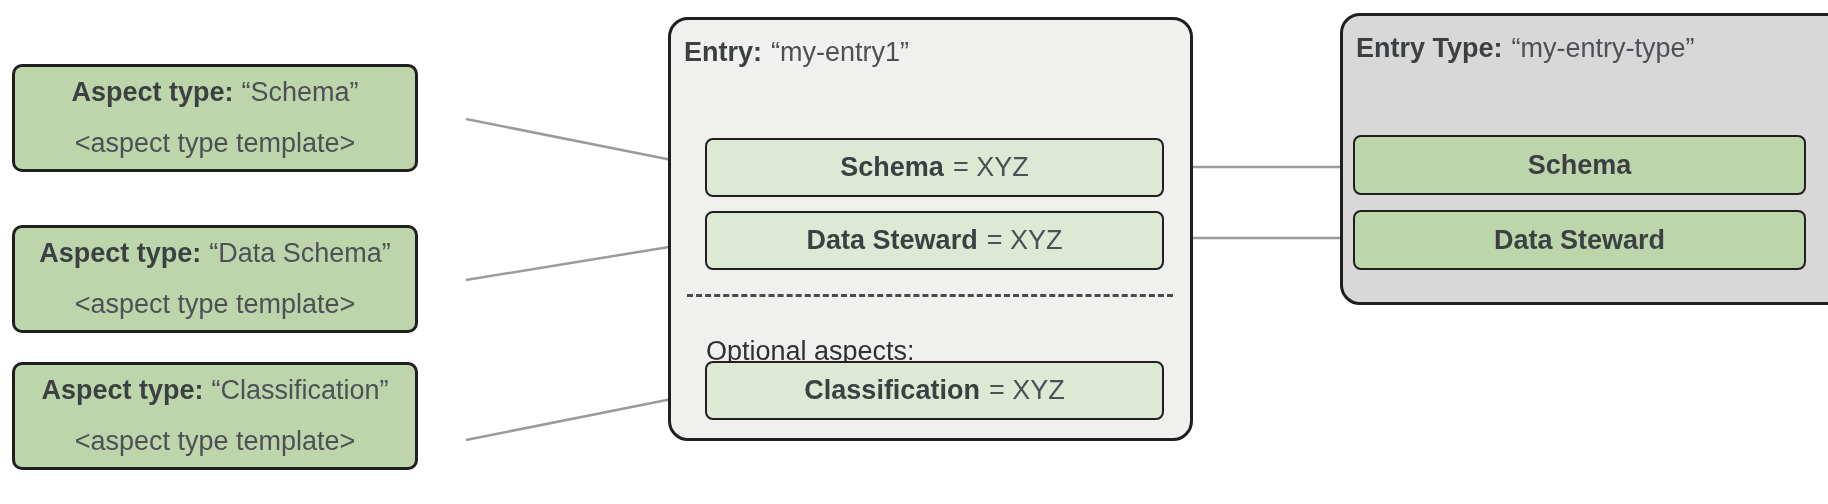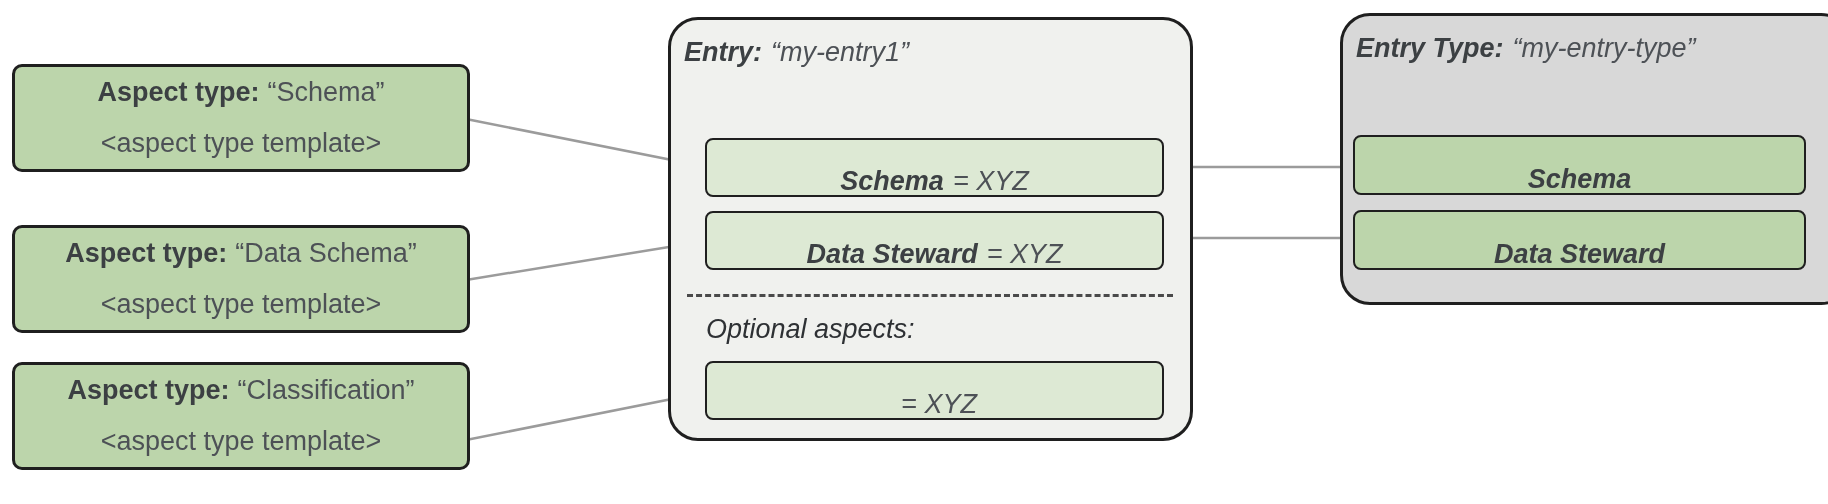--- a/index.html
+++ b/index.html
@@ -18,21 +18,21 @@
     z-index: 1;
   }
   .connectors line {
     stroke: var(--connector, #9b9b9b);
     stroke-width: 2.5;
   }
   
   .aspect-card {
     position: absolute;
     left: 12px;
-    width: 458px;
+    width: 406px;
     height: 108px;
     background: var(--green-strong, #bcd5ab);
     border: 3px solid var(--border-dark, #1f1f1f);
     border-radius: 10px;
     box-sizing: border-box;
     display: flex;
     flex-direction: column;
     justify-content: center;
     align-items: center;
     row-gap: 24px;
@@ -40,24 +40,23 @@
     font-size: 27px;
     color: var(--text-regular, #4d5156);
     line-height: 1;
   }
   .aspect-card .line1 b { color: var(--text-dark, #3c4043); font-weight: 700; }
   .aspect-card .line1 .val { margin-left: 8px; }
   
   .panel {
     position: absolute;
     border: 3px solid var(--border-dark, #1f1f1f);
-    border-radius: 30px;
+    border-radius: 20px;
     box-sizing: border-box;
     z-index: 2;
-    font-style: italic;
   }
   .panel-entry {
     left: 668px; top: 17px;
     width: 525px; height: 424px;
     background: var(--panel-light, #f0f1ee);
   }
   .panel-entry-type {
     left: 1340px; top: 13px;
     width: 511px; height: 292px;
     background: var(--panel-gray, #d8d8d8);
@@ -78,21 +77,21 @@
     line-height: 1.15;
     white-space: nowrap;
   }
   
   .aspect-row {
     position: absolute;
     border: 2.5px solid var(--border-dark, #1f1f1f);
     border-radius: 8px;
     box-sizing: border-box;
     display: flex;
-    align-items: flex-end;
+    align-items: center;
     justify-content: center;
     font-size: 27px;
     line-height: 1;
   }
   .aspect-row b { color: var(--text-dark, #3c4043); font-weight: 700; }
   .aspect-row .eq { color: var(--text-regular, #4d5156); margin-left: 9px; }
   .row-light { background: var(--green-light, #dde9d4); }
   .row-strong { background: var(--green-strong, #bcd5ab); }
   .panel-entry .aspect-row { left: 34px; width: 459px; height: 59px; }
   .panel-entry-type .aspect-row { left: 10px; width: 453px; height: 60px; }
@@ -139,23 +138,24 @@
       <b>Schema</b>
         <span class="eq">= XYZ</span>
     </div>
     <div class="aspect-row row-light" style="top:191px">
       <b>Data Steward</b>
         <span class="eq">= XYZ</span>
     </div>
 
     <div class="divider-dashed"></div>
 
-    <div class="section-label" style="left:35px; top:294px">Optional aspects:</div>
+    <div class="section-label" style="left:35px; top:316px">Optional aspects:</div>
 
     <div class="aspect-row row-light" style="top:341px">
+      <b>Classification</b>
         <span class="eq">= XYZ</span>
     </div>
   </div>
 
   <div class="panel panel-entry-type">
     <div class="panel-title"><b>Entry Type:</b><span class="tval">“my-entry-type”</span></div>
 
 
     <div class="aspect-row row-strong" style="top:119px">
       <b>Schema</b>

